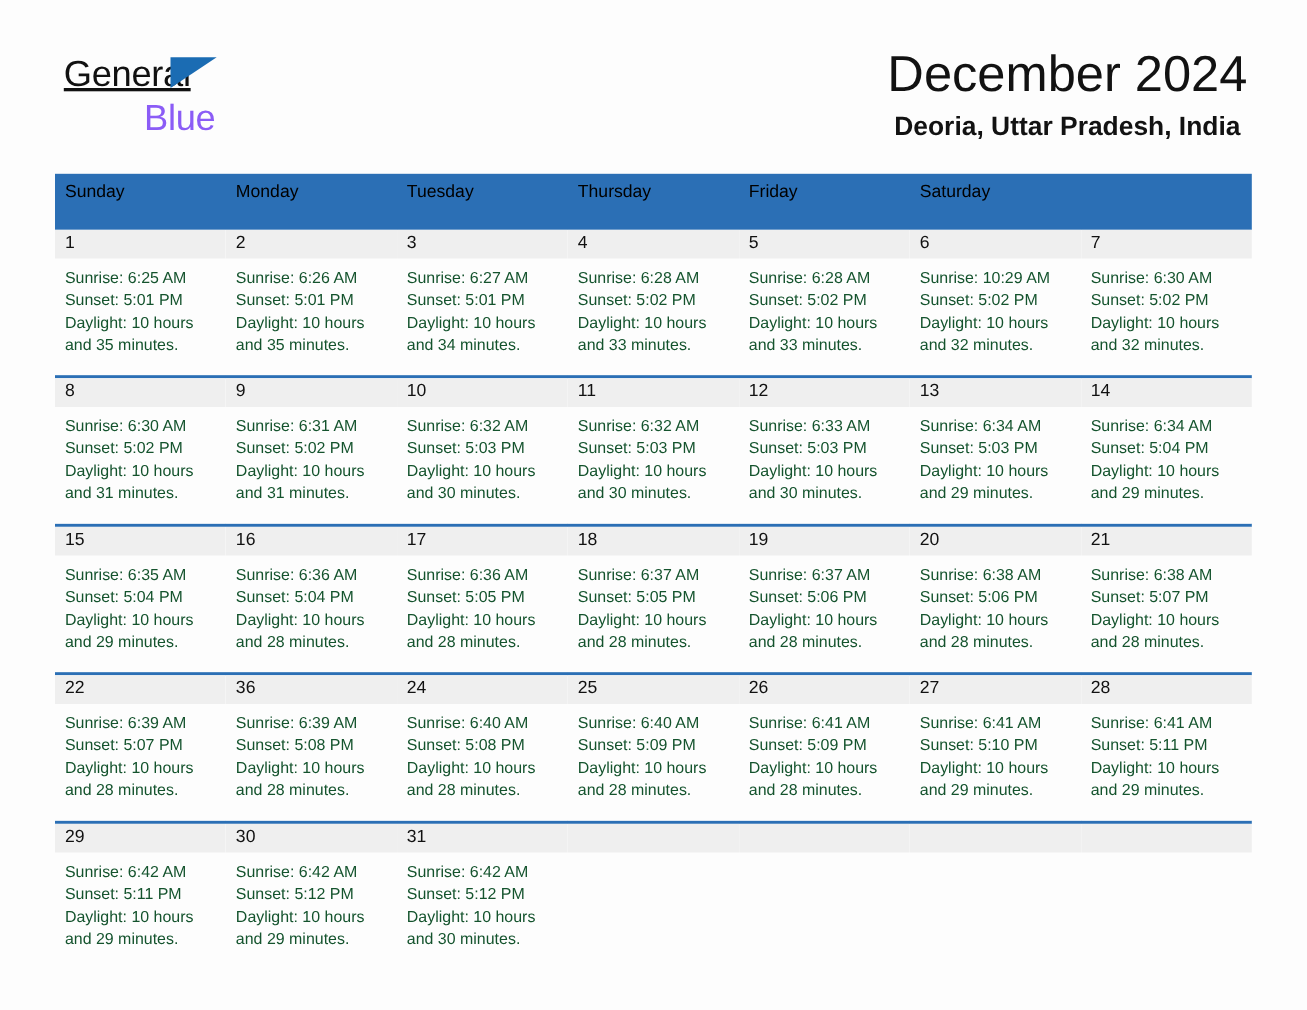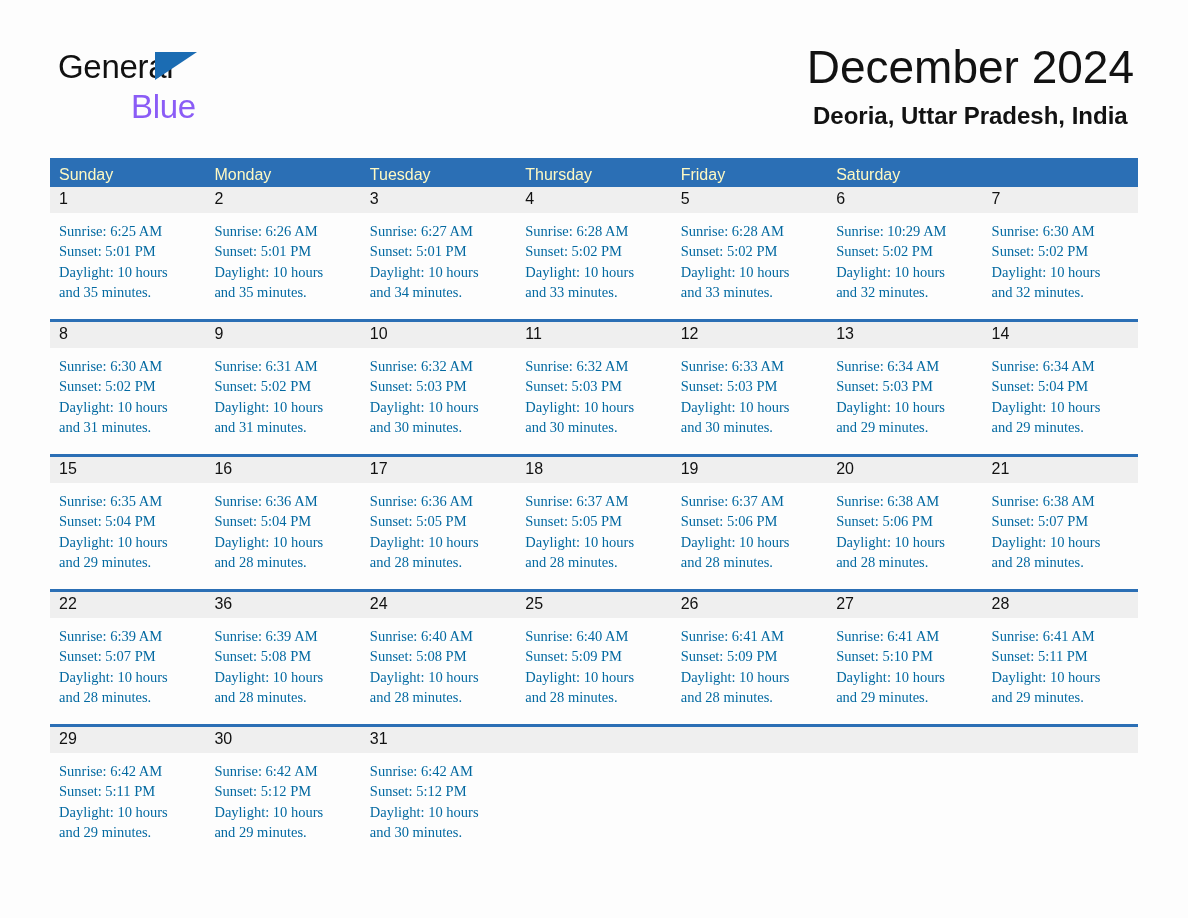--- a/index.html
+++ b/index.html
@@ -29,20 +29,21 @@
     width: 200px; height: 80px;
     line-height: 1;
   }
   .brand-row1 {
     position: relative;
     display: block;
     font-size: 33px;
     letter-spacing: -0.3px;
     color: #111;
     height: 38px;
+    text-decoration: underline;
   }
   .brand-flag {
     position: absolute;
     left: 97px; top: 2px;
     width: 0; height: 0;
     border-left: 42px solid #1b6cb3;
     border-bottom: 28px solid transparent;
   }
   .brand-row2 {
     display: block;
@@ -80,23 +81,23 @@
     position: absolute;
     left: 50px; top: 158px;
     width: 1088px;
   }
   .weekday-header {
     display: grid;
     grid-template-columns: repeat(7, 1fr);
     background: #2b6fb5;
   }
   .weekday-cell {
-    color: #fef9c3;
+    color: #000000;
     font-size: 16px;
-    padding: 9px 0 4px 9px;
+    padding: 9px 0 26px 9px;
     line-height: 1;
     white-space: nowrap;
   }
   .week-row {
     display: grid;
     grid-template-columns: repeat(7, 1fr);
     border-top: 3px solid #2b6fb5;
     background: #fdfdfd;
   }
   .week-row.first { border-top: none; }
@@ -111,22 +112,21 @@
     padding: 4px 0 0 9px;
     font-size: 16px;
     line-height: 1;
     color: #111;
   }
   .day-cell.empty .day-num-band { color: transparent; }
   .day-body {
     padding: 8px 10px 0 9px;
     font-size: 14.5px;
     line-height: 1.40;
-    color: #0369a1;
-    font-family: Liberation Serif, serif;
+    color: #14532d;
   }
   .day-body div { white-space: nowrap; }
 </style>
 </head>
 <body>
 
 <div id="page">
 
   <div class="masthead">
     <div class="brand">

